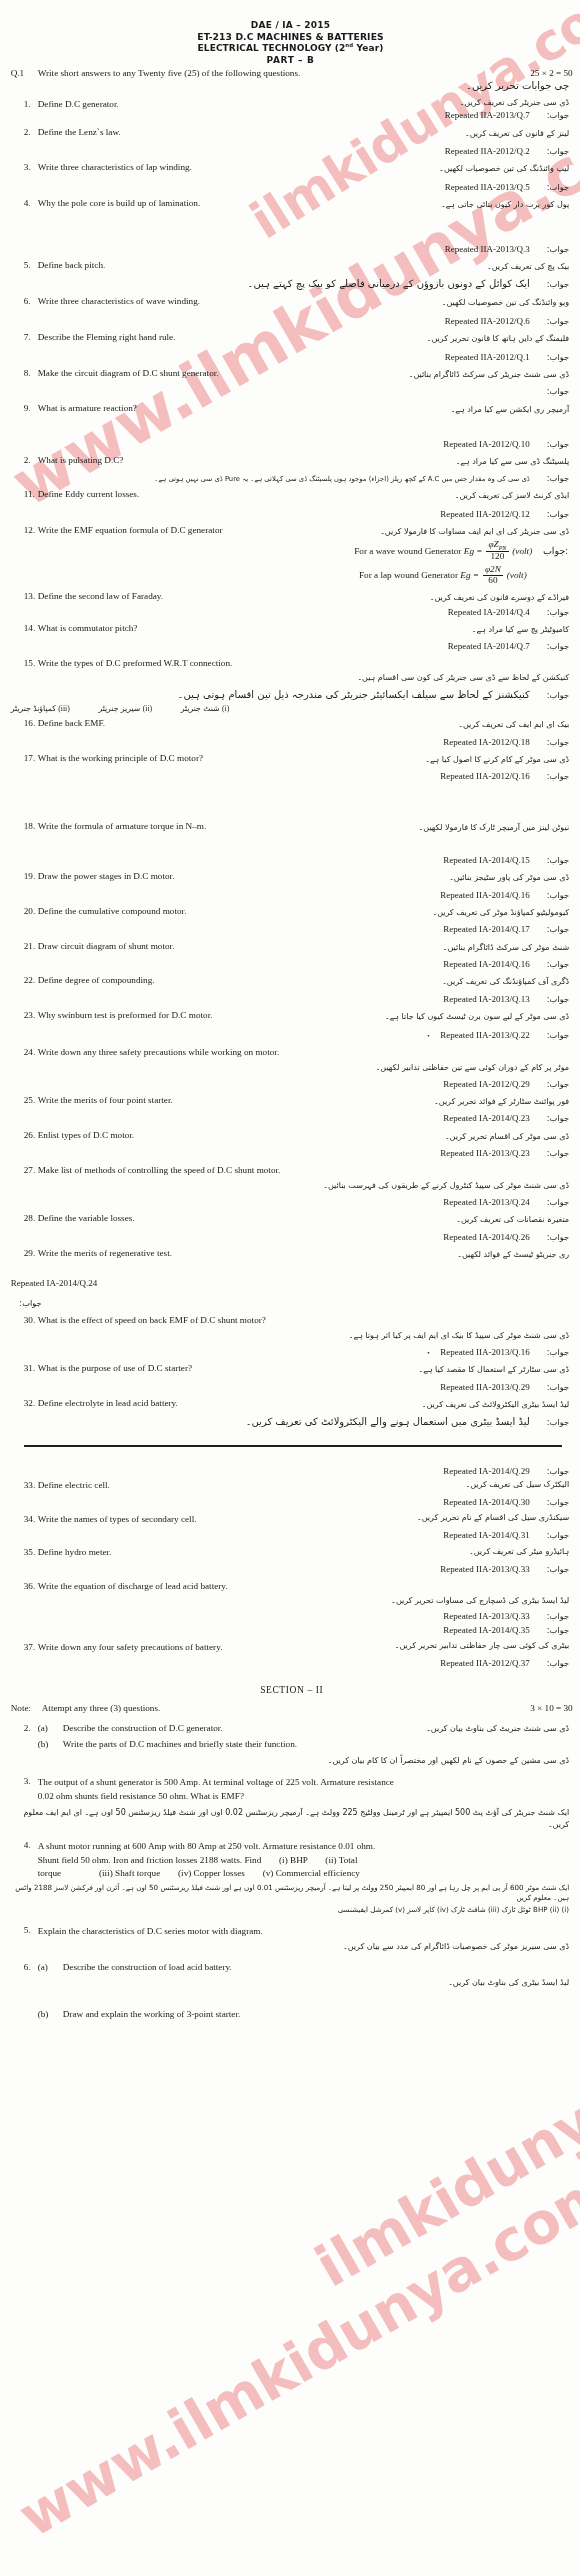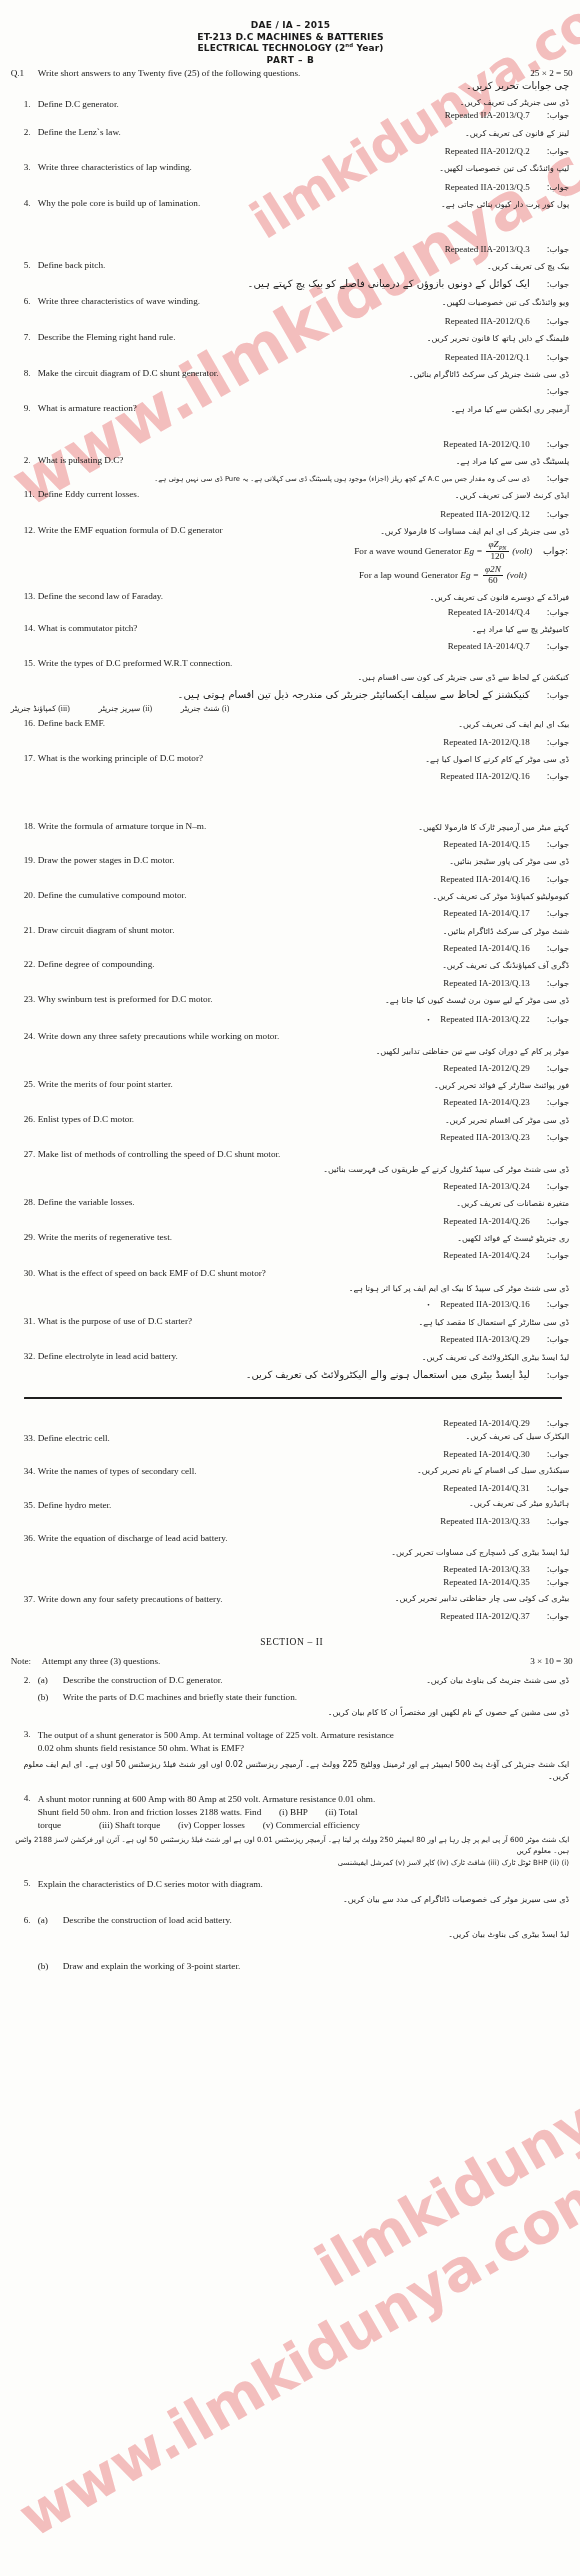--- a/index.html
+++ b/index.html
@@ -463,26 +463,26 @@
       </div>
       <div class="ans" style="margin-top:6px;">
         <div class="rep">Repeated IIA-2012/Q.16</div>
         <div class="jwb">جواب:</div>
       </div>
     </div>
 
     <div class="gap-xl"></div>
 
     <div class="qblk">
-      <div class="urdu">کہتے میٹر میں آرمیچر ٹارک کا فارمولا لکھیں۔</div>
+      <div class="urdu">نیوٹن لینز میں آرمیچر ٹارک کا فارمولا لکھیں۔</div>
       <div class="qline" style="margin-top:-13px;">
         <div class="num">18.</div>
         <div class="txt">Write the formula of armature torque in N–m.</div>
       </div>
-      <div class="ans" style="margin-top:6px;">
+      <div class="ans" style="margin-top:22px;">
         <div class="rep">Repeated IA-2014/Q.15</div>
         <div class="jwb">جواب:</div>
       </div>
     </div>
 
     <div class="qblk">
       <div class="urdu">ڈی سی موٹر کی پاور سٹیجز بنائیں۔</div>
       <div class="qline" style="margin-top:-13px;">
         <div class="num">19.</div>
         <div class="txt">Draw the power stages in D.C motor.</div>
@@ -601,21 +601,21 @@
         <div class="jwb">جواب:</div>
       </div>
     </div>
 
     <div class="qblk">
       <div class="urdu">ری جنریٹو ٹیسٹ کے فوائد لکھیں۔</div>
       <div class="qline" style="margin-top:-13px;">
         <div class="num">29.</div>
         <div class="txt">Write the merits of regenerative test.</div>
       </div>
-      <div class="ans" style="margin-top:6px;">
+      <div class="ans" style="margin-top:18px;flex-direction:column;">
         <div class="rep">Repeated IA-2014/Q.24</div>
         <div class="jwb">جواب:</div>
       </div>
     </div>
 
     <div class="qblk">
       <div class="qline">
         <div class="num">30.</div>
         <div class="txt">What is the effect of speed on back EMF of D.C shunt motor?</div>
       </div>

